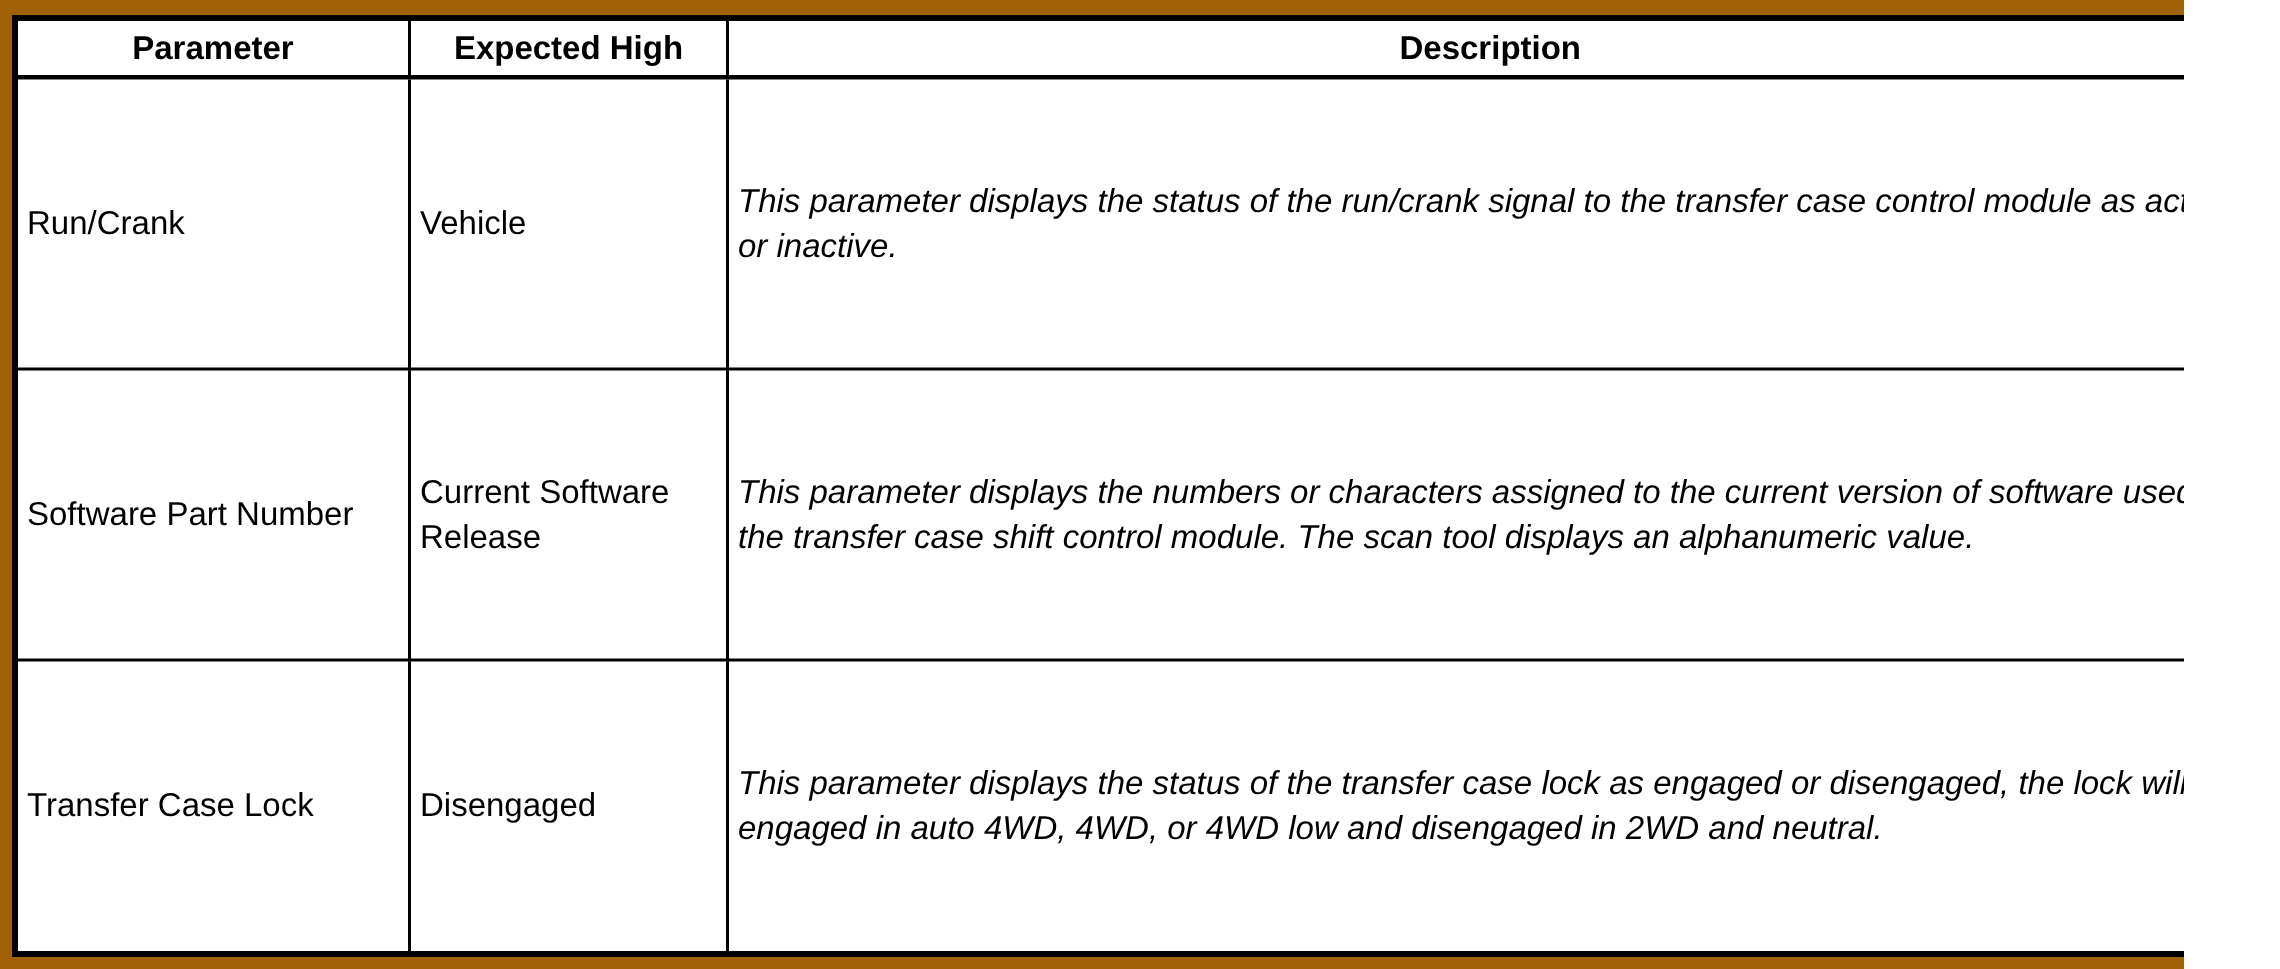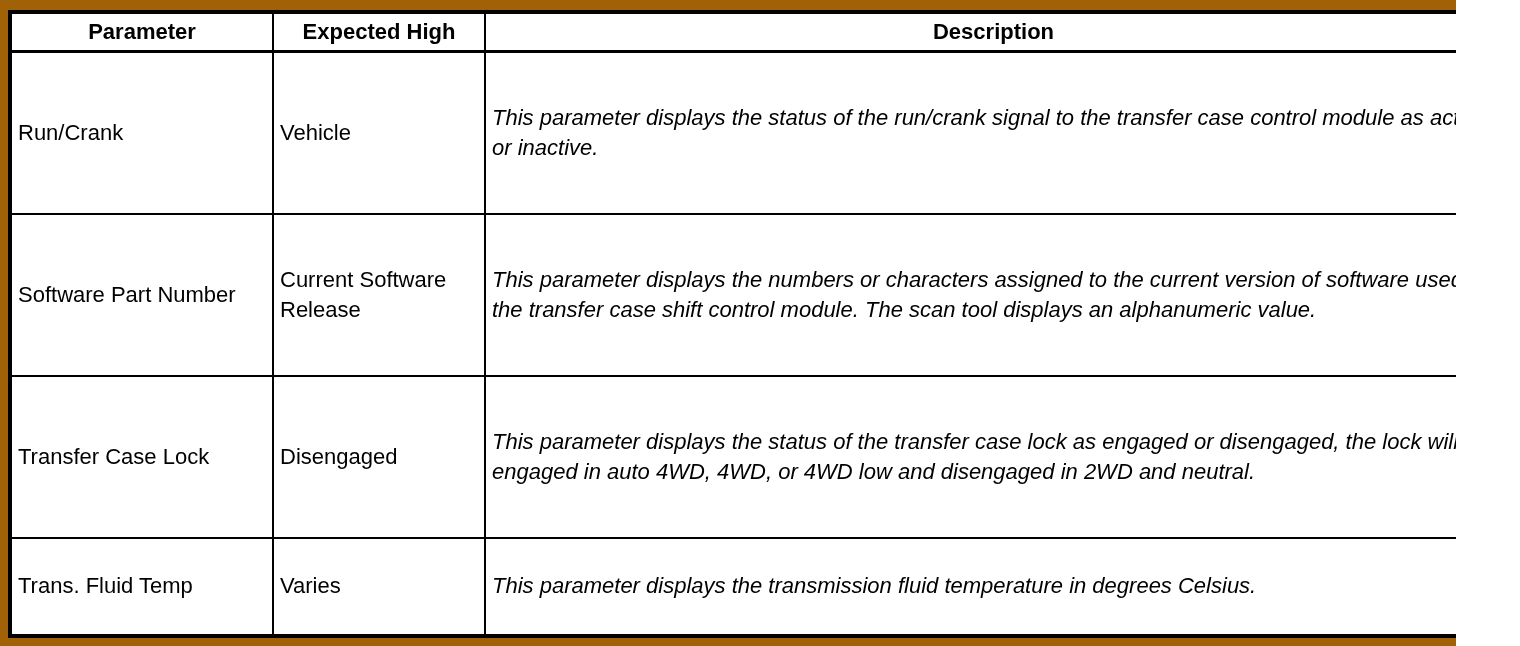--- a/index.html
+++ b/index.html
@@ -81,21 +81,16 @@
           <tr>
     <td class="cell-parameter">Software Part Number</td>
     <td class="cell-expected">Current Software Release</td>
     <td class="cell-description">This parameter displays the numbers or characters assigned to the current version of software used in the transfer case shift control module. The scan tool displays an alphanumeric value.</td>
   </tr>
           <tr>
     <td class="cell-parameter">Transfer Case Lock</td>
     <td class="cell-expected">Disengaged</td>
     <td class="cell-description">This parameter displays the status of the transfer case lock as engaged or disengaged, the lock will be engaged in auto 4WD, 4WD, or 4WD low and disengaged in 2WD and neutral.</td>
   </tr>
-          <tr>
-    <td class="cell-parameter">Trans. Fluid Temp</td>
-    <td class="cell-expected">Varies</td>
-    <td class="cell-description">This parameter displays the transmission fluid temperature in degrees Celsius.</td>
-  </tr>
         </tbody>
     </table>
   </div>
 </div>
 
 </body></html>

